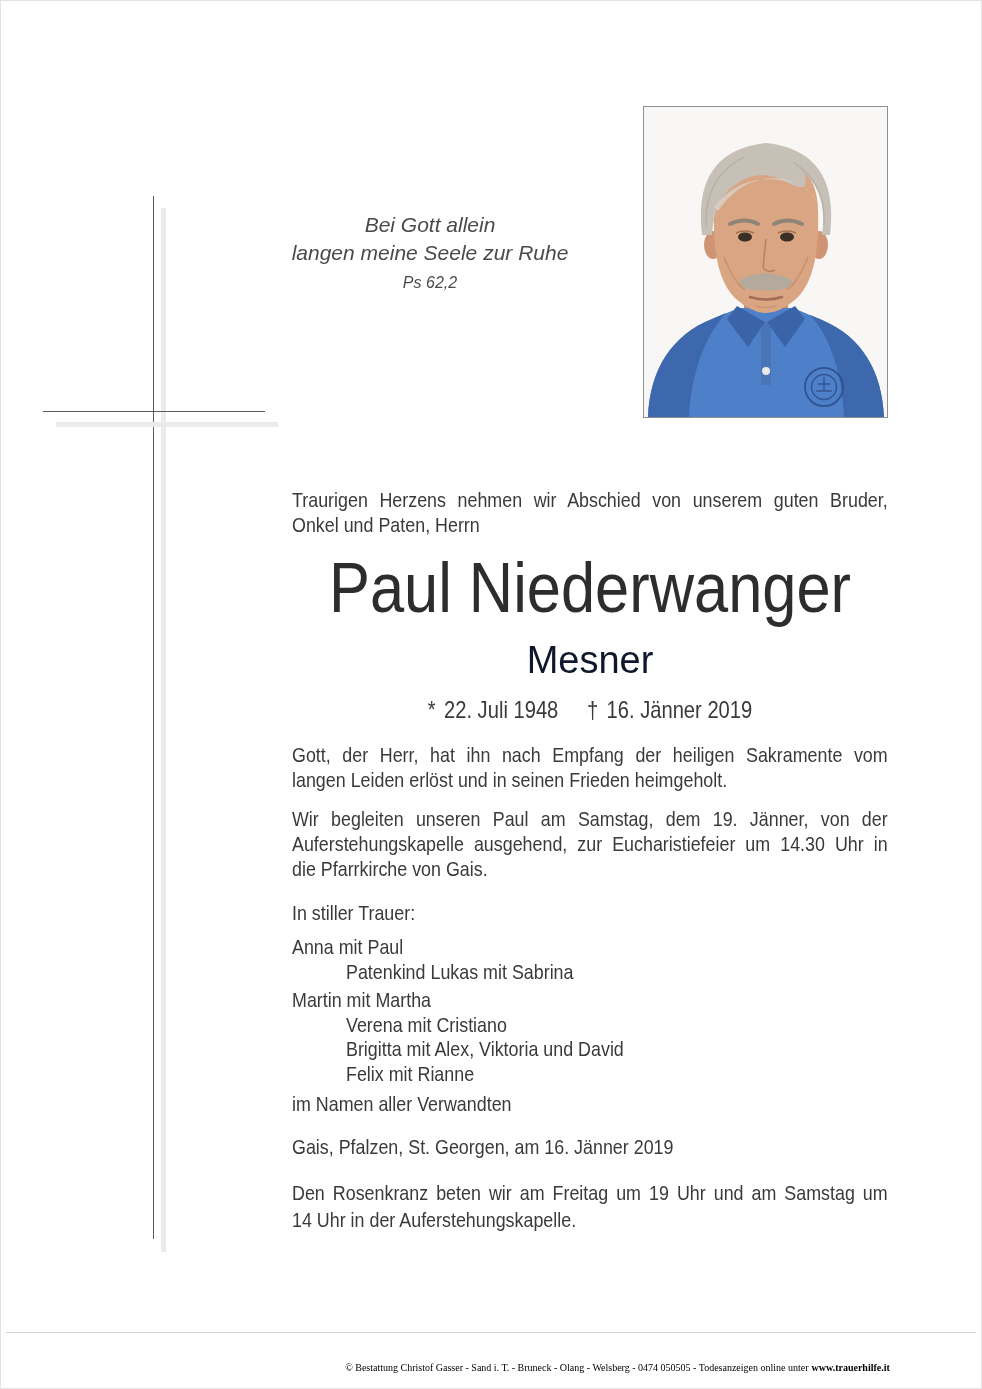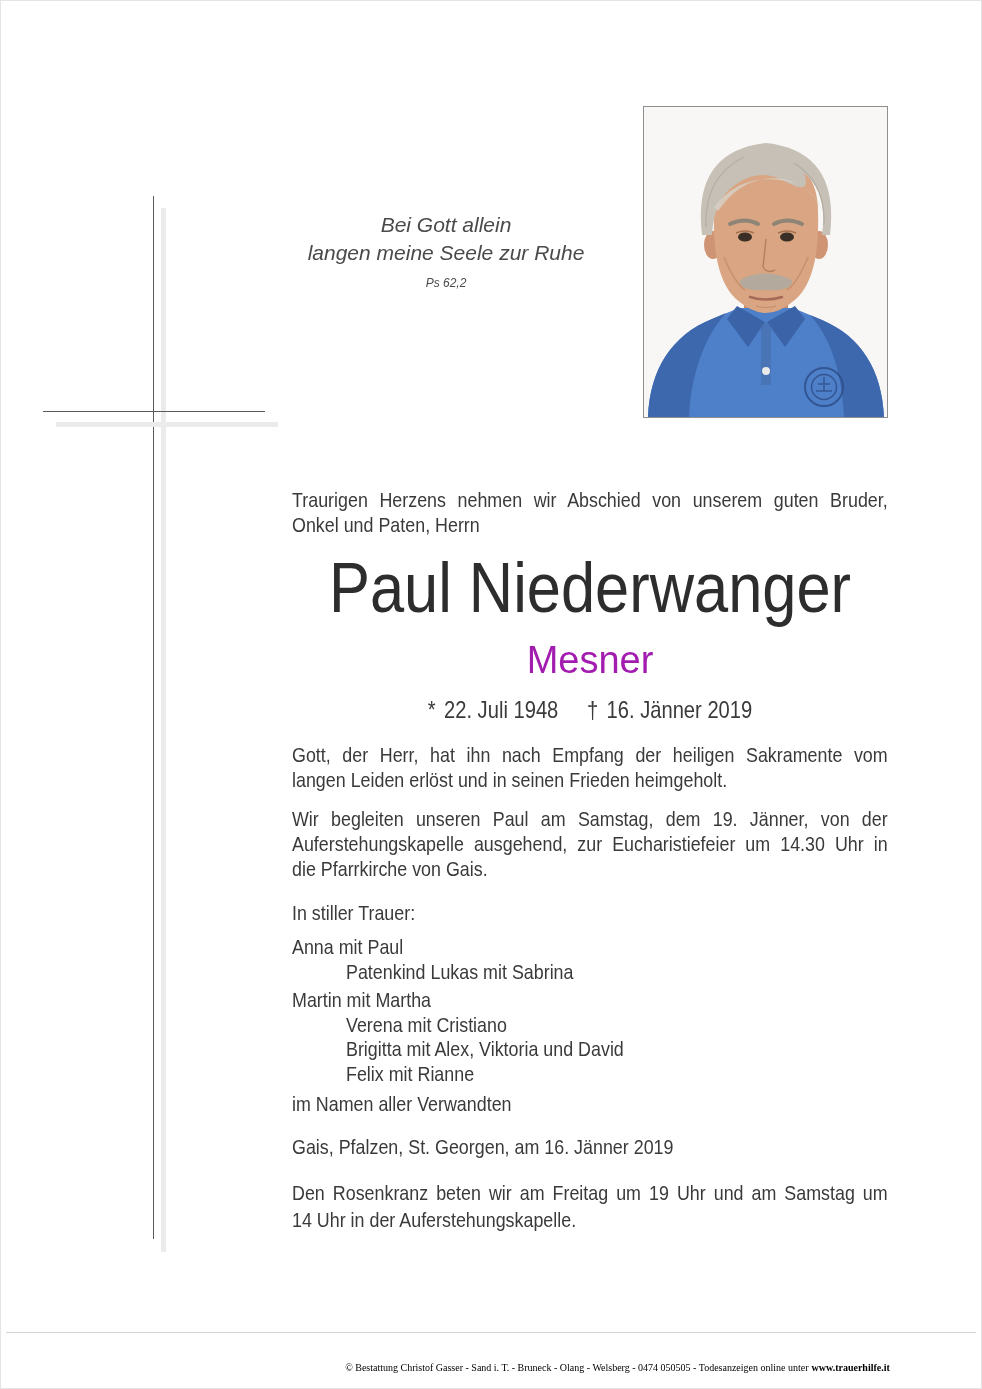--- a/index.html
+++ b/index.html
@@ -17,41 +17,41 @@
   }
   .abs{position:absolute;}
 
   
   .cross-v-light{left:161px;top:208px;width:5px;height:1044px;background:#ebebeb;}
   .cross-v-dark{left:153px;top:196px;width:1px;height:1043px;background:#5a5a5a;}
   .cross-h-dark{left:43px;top:411px;width:222px;height:1px;background:#5a5a5a;}
   .cross-h-light{left:56px;top:422px;width:222px;height:5px;background:#ebebeb;}
 
   
-  .quote{left:296px;top:211px;width:300px;text-align:center;
+  .quote{left:280px;top:211px;width:300px;text-align:center;
     font-style:italic;font-weight:300;font-size:21px;line-height:28px;color:#4a4a4a;}
-  .quote .ps{font-size:12px;line-height:20px;margin-top:6px;}
+  .quote .ps{font-size:16px;line-height:20px;margin-top:6px;}
 
   
   .photo-frame{left:643px;top:106px;width:245px;height:312px;
     border:1px solid #8f8f8f;box-sizing:border-box;background:#fbfbf9;}
   .photo-frame svg{display:block;width:100%;height:100%;}
 
   
   .par{left:292px;width:700px;transform:scaleX(0.851);transform-origin:0 0;
     font-size:21px;line-height:25px;font-weight:300;color:#3a3a3a;}
   .par.lh27{line-height:27px;}
   .jl{text-align:justify;text-align-last:justify;}
   .ll{text-align:left;}
 
   .name-line{left:292px;top:552px;width:596px;text-align:center;
     font-size:70px;line-height:72px;font-weight:300;color:#2d2d2d;
     transform:scaleX(0.877);transform-origin:50% 0;white-space:nowrap;}
   .role-line{left:292px;top:640px;width:596px;text-align:center;
-    font-size:38px;line-height:40px;font-weight:300;color:#a21caf;}
+    font-size:38px;line-height:40px;font-weight:300;color:#0f172a;}
   .dates-line{left:292px;top:697px;width:596px;text-align:center;
     font-size:24px;line-height:26px;font-weight:300;color:#3a3a3a;
     transform:scaleX(0.84);transform-origin:50% 0;white-space:nowrap;}
   .dates-line .sym{margin-right:10px;}
   .dates-line .death-group{margin-left:34px;}
 
   .list-item{white-space:nowrap;}
 
   
   .footer-divider{left:6px;top:1332px;width:970px;height:1px;background:#d2d2d2;}

